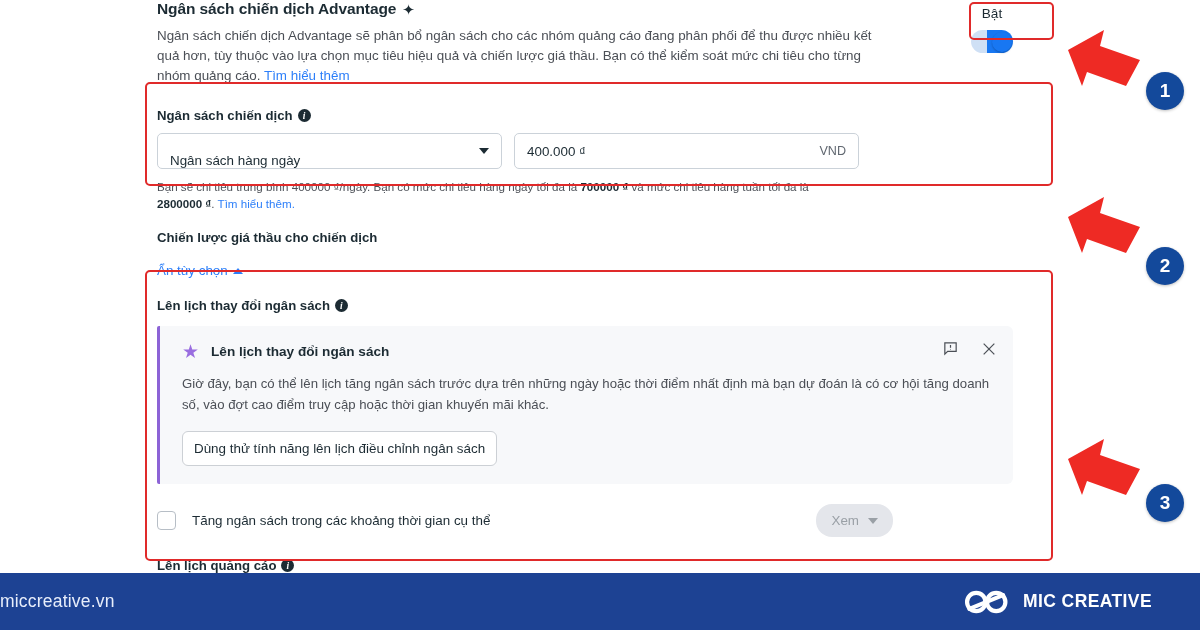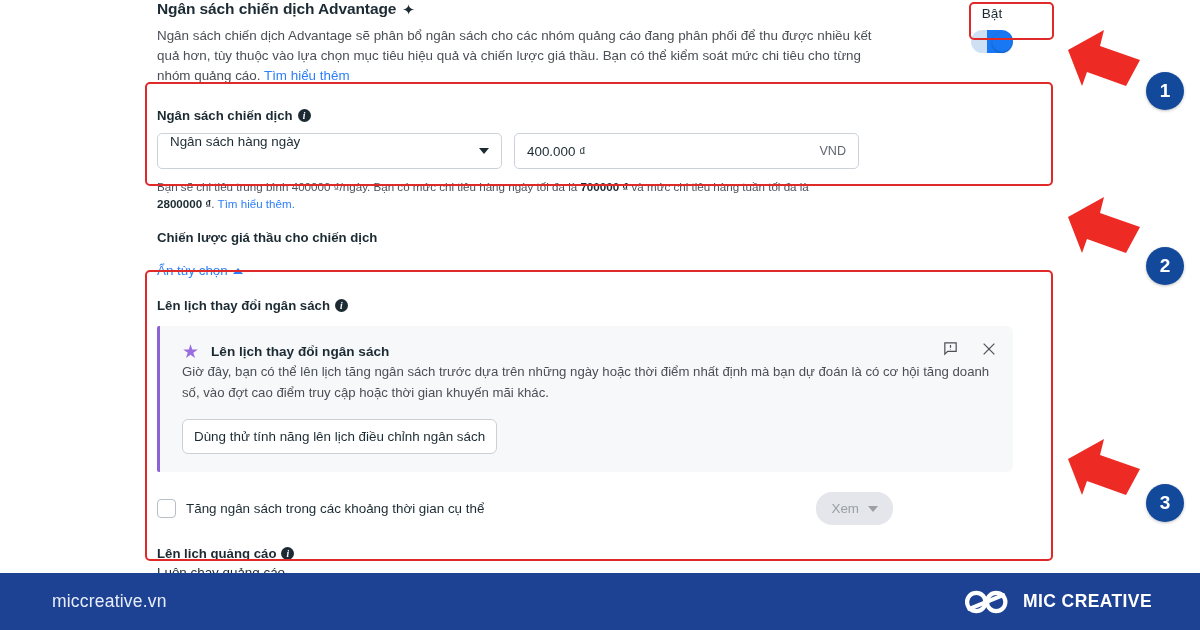--- a/index.html
+++ b/index.html
@@ -56,21 +56,21 @@
   .info-i {
     display:inline-flex; align-items:center; justify-content:center;
     width:13px; height:13px; border-radius:50%; background:#1c2b33;
     color:#fff; font-size:9.5px; font-weight:700; font-style:italic;
     font-family:"Liberation Serif", serif;
   }
 
   .row { display:flex; gap:12px; margin-top:10px; }
   .select-box {
     width:345px; height:36px; border:1px solid #cbd2d9; border-radius:5px;
-    background:#fff; display:flex; align-items:flex-start; padding:0 12px;
+    background:#fff; display:flex; align-items:flex-end; padding:0 12px;
     font-size:13.4px; color:#1c2b33; cursor:pointer; position:relative;
   }
   .caret {
     position:absolute; right:12px; top:50%; transform:translateY(-50%);
     width:0; height:0; border-left:5.5px solid transparent;
     border-right:5.5px solid transparent; border-top:6.5px solid #1c2b33;
   }
   .amount-box {
     width:345px; height:36px; border:1px solid #cbd2d9; border-radius:5px;
     background:#fff; display:flex; align-items:center; justify-content:space-between;
@@ -99,37 +99,37 @@
   
   .promo {
     margin-top:13px; background:#f7f8fa; border-left:3px solid #8c63d6;
     border-radius:2px 6px 6px 2px; padding:16px 18px 18px 22px;
     position:relative; width:856px;
   }
   .promo-head { display:flex; align-items:center; gap:12px; }
   .star { color:#9a6ee0; font-size:19px; line-height:1; }
   .promo-title { font-size:13.6px; font-weight:700; color:#1c2b33; }
   .promo-body {
-    margin-top:0; font-size:13.2px; line-height:21px; color:#4b4f56;
+    margin-top:12px; font-size:13.2px; line-height:21px; color:#4b4f56;
     width:812px;
   }
   .promo-btn {
     margin-top:16px; display:inline-block; background:#fff;
     border:1px solid #ccd0d5; border-radius:6px; padding:9px 11px;
     font-size:13.4px; color:#1c2b33; cursor:pointer;
   }
   .promo-actions {
     position:absolute; right:16px; top:14px; display:flex; gap:22px;
     align-items:center;
   }
   .ic { cursor:pointer; color:#4b4f56; line-height:0; }
 
   
   .cb-row {
-    margin-top:20px; display:flex; align-items:center; gap:10px;
+    margin-top:20px; display:flex; align-items:center; gap:16px;
     width:736px;
     justify-content:space-between;
   }
   .cbox {
     width:19px; height:19px; border:1.6px solid #b7bec6; border-radius:4px;
     background:#fff; cursor:pointer; flex:none;
   }
   .cb-text { font-size:13.4px; color:#1c2b33; }
   .xem-btn {
     margin-left:auto; background:#e4e6eb; border:none; border-radius:16px;
@@ -149,21 +149,21 @@
     box-shadow:0 1px 3px rgba(0,0,0,.25);
   }
   .arrow { position:absolute; }
 
   
   .footer {
     position:absolute; left:0; bottom:0; width:1200px; height:57px;
     background:#1d4293; display:flex; align-items:center;
   }
   .foot-url {
-    color:#e8eefb; font-size:17.5px; margin-left:52px; letter-spacing:.2px;
+    color:#e8eefb; font-size:17.5px; letter-spacing:.2px;
   }
   .brand {
     margin-left:auto; margin-right:48px; display:flex; align-items:center; gap:13px;
   }
   .brand-name {
     color:#fff; font-size:17.5px; font-weight:700; letter-spacing:.4px;
   }
 </style>
 </head>
 <body>

